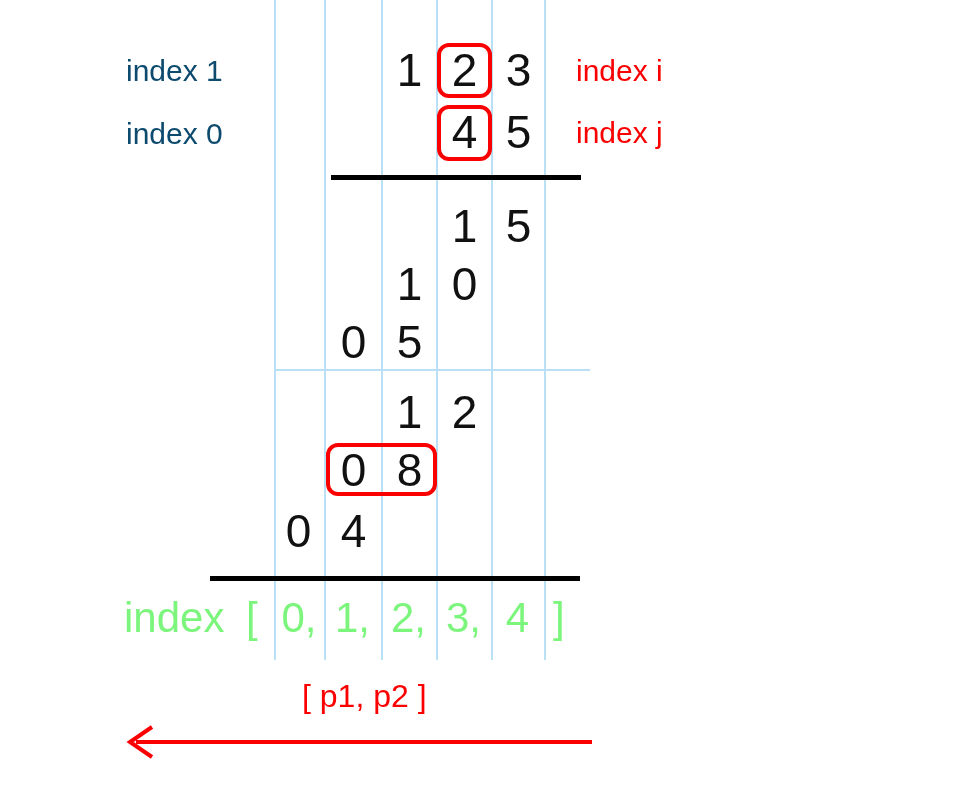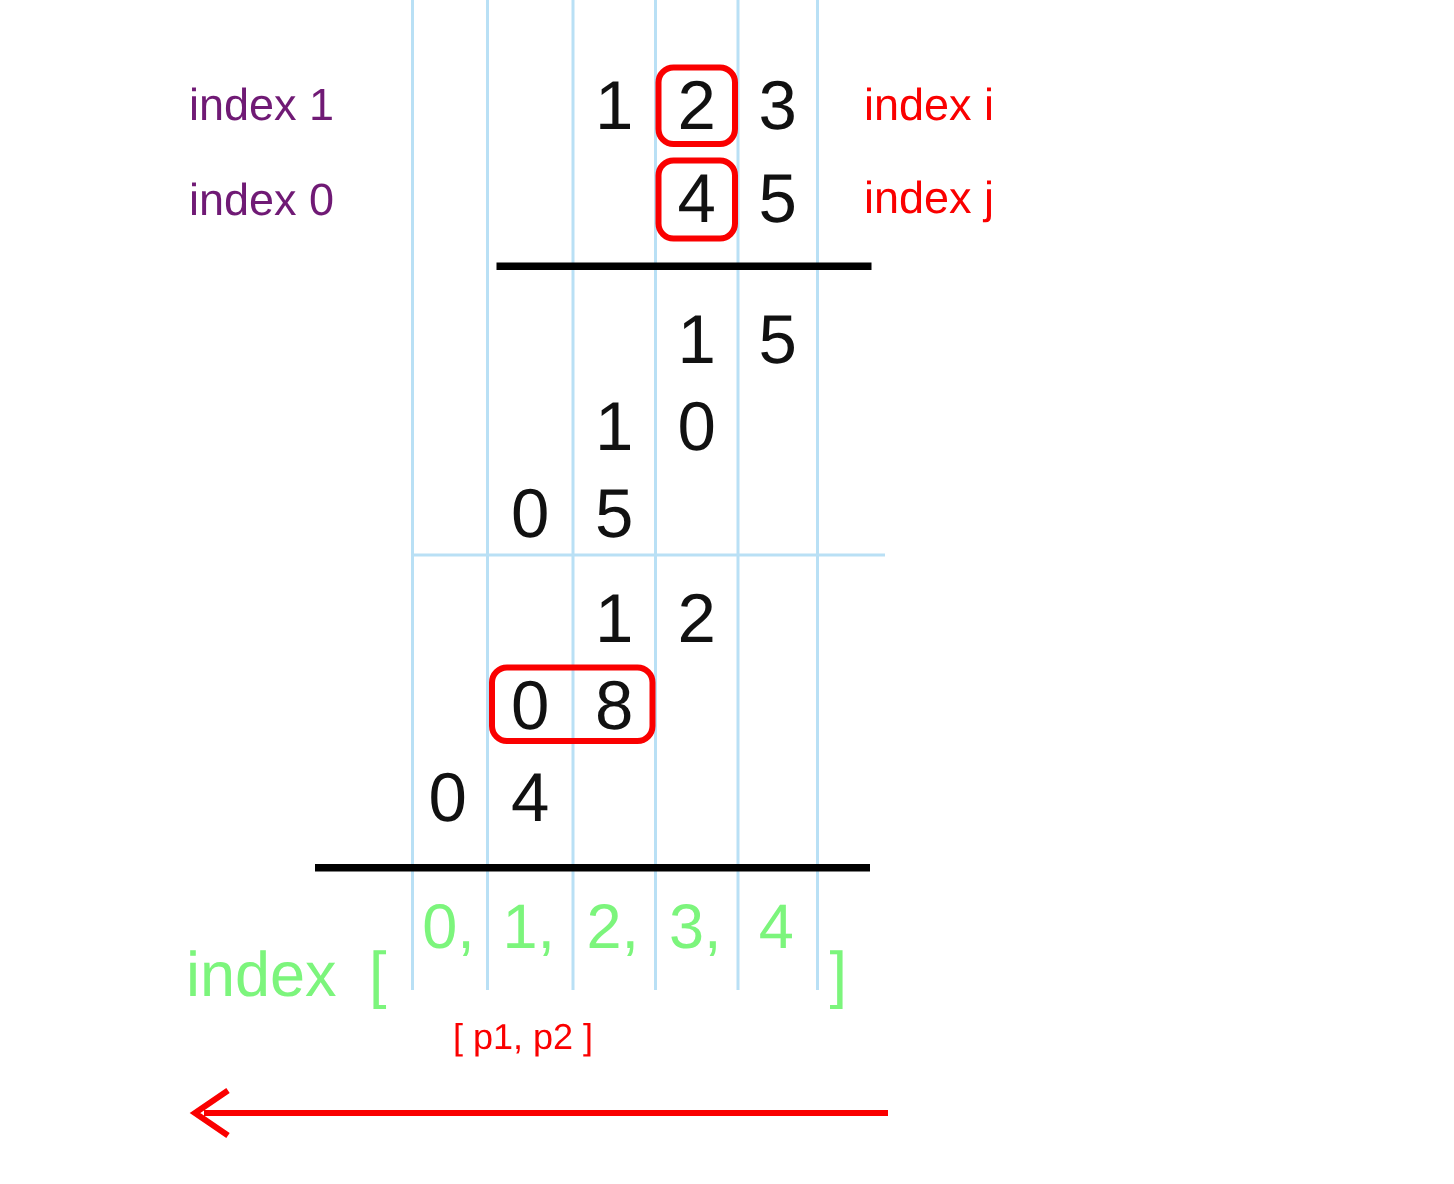--- a/index.html
+++ b/index.html
@@ -45,28 +45,28 @@
     font-family: "Liberation Sans", sans-serif;
   }
 
   
   .label {
     position: absolute;
     line-height: 1;
     white-space: nowrap;
     font-family: "Liberation Sans", sans-serif;
   }
-  .label.gray  { color: #701a75; }
+  .label.gray  { color: #0c4a6e; }
   .label.red   { color: #fa0000; }
   .label.green { color: #7cf57c; }
 
   .lbl-lg { font-size: 30px; }
   .lbl-md { font-size: 27px; }
-  .lbl-sm { font-size: 24px; }
-  .lbl-xl { font-size: 42px; margin-top: 32px; }
+  .lbl-sm { font-size: 32px; }
+  .lbl-xl { font-size: 42px; }
 
   
   .hl-box {
     position: absolute;
     border: 4px solid #fa0000;
     border-radius: 12px;
     box-sizing: border-box;
     background: transparent;
   }
 

